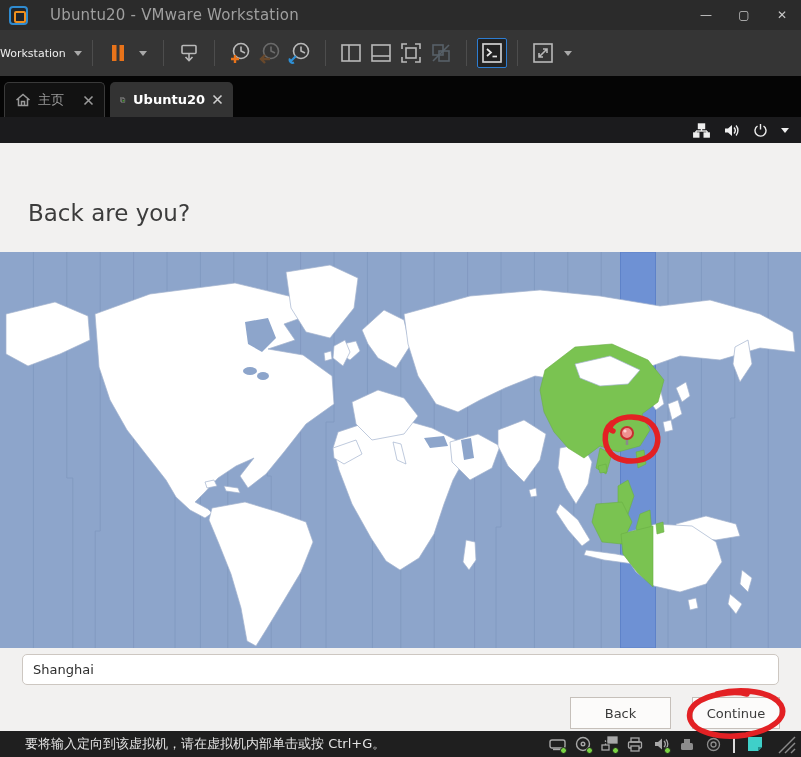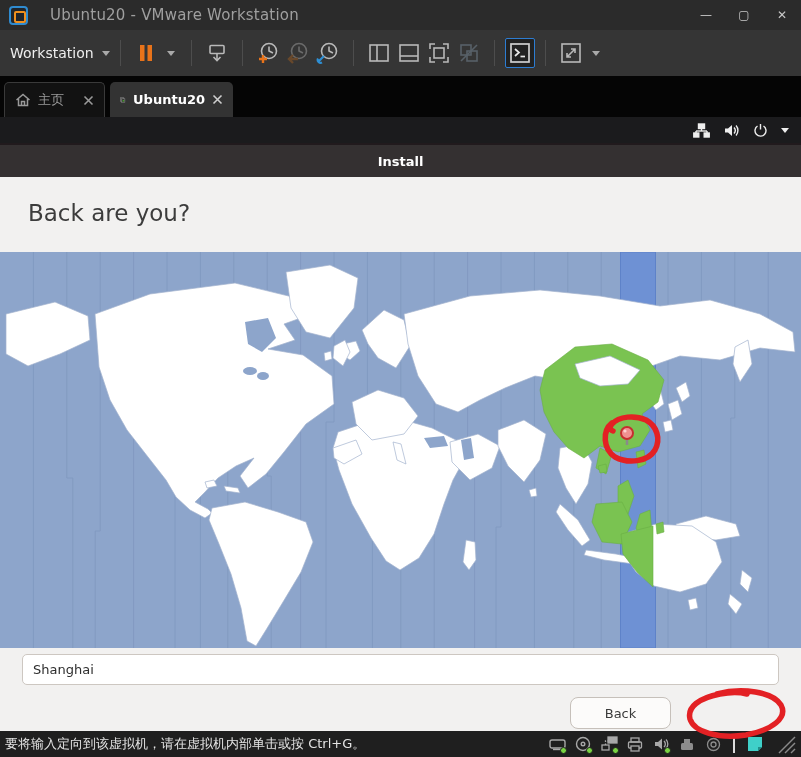--- a/index.html
+++ b/index.html
@@ -15,21 +15,21 @@
   .vmw-logo::after { content:""; position:absolute; left:3px; top:3px; width:8px; height:8px;
     border:2px solid #ef8f1e; border-radius:2px; }
   .win-title { color:#9f9f9f; font-size:15px; margin-left:22px; letter-spacing:.2px; }
   .win-controls { margin-left:auto; display:flex; height:100%; }
   .win-btn { width:38px; height:100%; display:flex; align-items:center; justify-content:center;
     color:#c9c9c9; font-size:12px; cursor:default; }
 
   
   .toolbar { position:absolute; left:0; top:30px; width:801px; height:46px;
     background:#353535; display:flex; align-items:center; }
-  .ws-menu { color:#eeeeee; font-size:14px; margin-left:10px; display:flex; align-items:center; gap:8px; }
+  .ws-menu { color:#eeeeee; font-size:11px; display:flex; align-items:center; gap:8px; }
   .caret { width:0; height:0; border-left:4px solid transparent; border-right:4px solid transparent;
     border-top:5px solid #a9a9a9; display:inline-block; }
   .tsep { width:1px; height:26px; background:#4d4d4d; margin:0 10px; }
   .tbtn { width:30px; height:30px; display:flex; align-items:center; justify-content:center; }
   .tbtn.dim { opacity:.4; }
   .tbtn.active { border:1px solid #2d7dd2; border-radius:2px; background:#222; }
   .icon-svg { display:block; }
 
   
   .tabbar { position:absolute; left:0; top:76px; width:801px; height:41px; background:#050505; }
@@ -50,27 +50,27 @@
   .panel-right { position:absolute; right:12px; top:0; height:26px; display:flex; align-items:center; gap:13px; }
   .install-bar { position:absolute; left:0; top:26px; width:801px; height:34px; background:#343031;
     border-top:2px solid #211a1d; display:flex; align-items:center; justify-content:center; }
   .install-title { color:#ffffff; font-size:13px; font-weight:bold; }
   .heading { position:absolute; left:28px; top:83px; font-size:23px; color:#3c3c3c; }
   .map-wrap { position:absolute; left:0; top:135px; width:801px; height:396px; }
   .tz-input { position:absolute; left:22px; top:537px; width:757px; height:31px;
     border:1px solid #cdc7c1; border-radius:5px; background:#ffffff; font-size:13px; color:#2e2e2e;
     padding:12px 10px; font-family:"DejaVu Sans",sans-serif; outline:none; }
   .btn { position:absolute; top:580px; height:32px; background:#fcfbfa; border:1px solid #c6c0ba;
-    border-radius:8px; font-size:13px; color:#3b3b3b; font-family:"DejaVu Sans",sans-serif; }
+    border-radius:0; font-size:13px; color:#3b3b3b; font-family:"DejaVu Sans",sans-serif; }
   .btn.back { left:570px; width:101px; }
   .btn.continue { left:692px; width:88px; }
 
   
   .statusbar { position:absolute; left:0; top:731px; width:801px; height:26px; background:#1f1f1f;
-    display:flex; align-items:center; }
+    display:flex; align-items:center;padding-left:20px; }
   .status-msg { color:#e4e4e4; font-size:13px; margin-left:5px; white-space:nowrap; }
   .status-icons { margin-left:auto; display:flex; align-items:center; gap:6px; margin-right:4px; }
   .sicon { position:relative; width:20px; height:18px; display:flex; align-items:center; justify-content:center; }
   .gdot { position:absolute; right:0px; bottom:-1px; width:7px; height:7px; border-radius:50%;
     background:#7ad343; border:1px solid #1f1f1f; }
   .ssep { width:2px; height:18px; background:#dcdcdc; margin:0 4px; }
   .grip { width:24px; height:22px; margin-left:2px; }
 
   
   .overlay { position:absolute; left:0; top:0; width:801px; height:757px; pointer-events:none; z-index:50; }
@@ -221,23 +221,20 @@
           <path d="M11 4.5 a4.5 4.5 0 0 1 0 6 M13 2.5 a7.5 7.5 0 0 1 0 10" stroke="#eeeeee" stroke-width="1.4" fill="none"></path>
         </svg>
         <svg width="15" height="15" viewBox="0 0 15 15" fill="none" stroke="#eeeeee" stroke-width="1.4">
           <path d="M4.5 3 a5.5 5.5 0 1 0 6 0"></path>
             <line x1="7.5" y1="1" x2="7.5" y2="6.5"></line>
         </svg>
         <span class="caret" style="border-top-color:#eeeeee"></span>
       </div>
     </div>
 
-    <div class="install-bar">
-      <span class="install-title">Install</span>
-    </div>
 
     <div class="heading">Back are you?</div>
 
     <div class="map-wrap">
       <svg width="801" height="396" viewBox="0 0 801 396">
         <rect x="0" y="0" width="801" height="396" fill="#8da5cb"></rect>
         <g id="tz-lines" stroke="#7e96bd" stroke-width="1" opacity="0.75">
             <path d="M 33.4 0 V 396" fill="none"></path>
             <path d="M 66.8 0 V 226 h 6 V 396" fill="none"></path>
             <path d="M 100.19999999999999 0 V 279 h -5 V 396" fill="none"></path>
@@ -321,20 +318,21 @@
         <g>
           <line x1="627" y1="186" x2="627" y2="193" stroke="#8a8a8a" stroke-width="2.5"></line>
           <circle cx="627" cy="181" r="6" fill="#ef9191" stroke="#c62f2f" stroke-width="2"></circle>
           <circle cx="625" cy="179" r="1.6" fill="#ffd2d2"></circle>
         </g>
       </svg>
     </div>
 
     <input class="tz-input" value="Shanghai" style="">
     <button class="btn back">Back</button>
+    <button class="btn continue">Continue</button>
   </div>
 
   <div class="statusbar">
     <div class="status-msg">要将输入定向到该虚拟机，请在虚拟机内部单击或按 Ctrl+G。</div>
     <div class="status-icons">
       <div class="sicon">
         <svg width="17" height="14" viewBox="0 0 17 14" fill="none" stroke="#a8a8a8" stroke-width="1.4">
           <rect x="1" y="3" width="15" height="8" rx="2"></rect>
             <line x1="4" y1="11" x2="13" y2="11" transform="translate(0,1.5)"></line>
         </svg>

